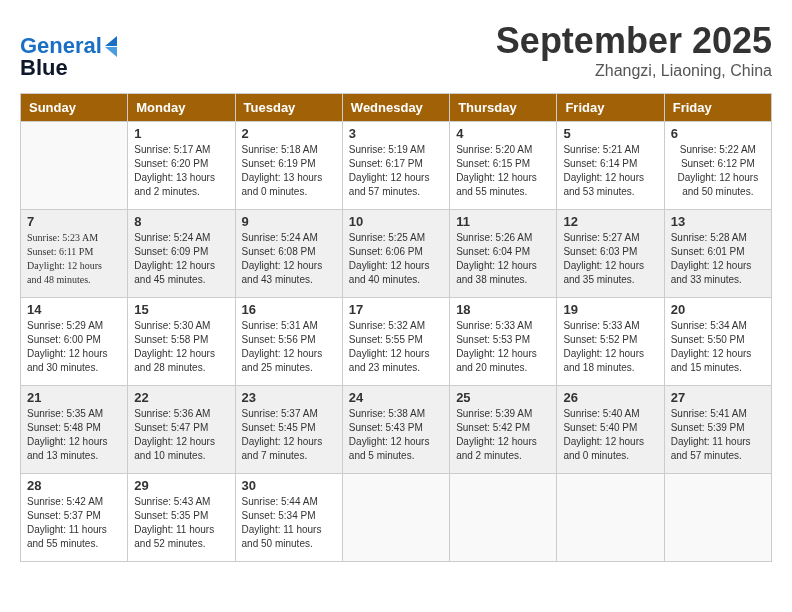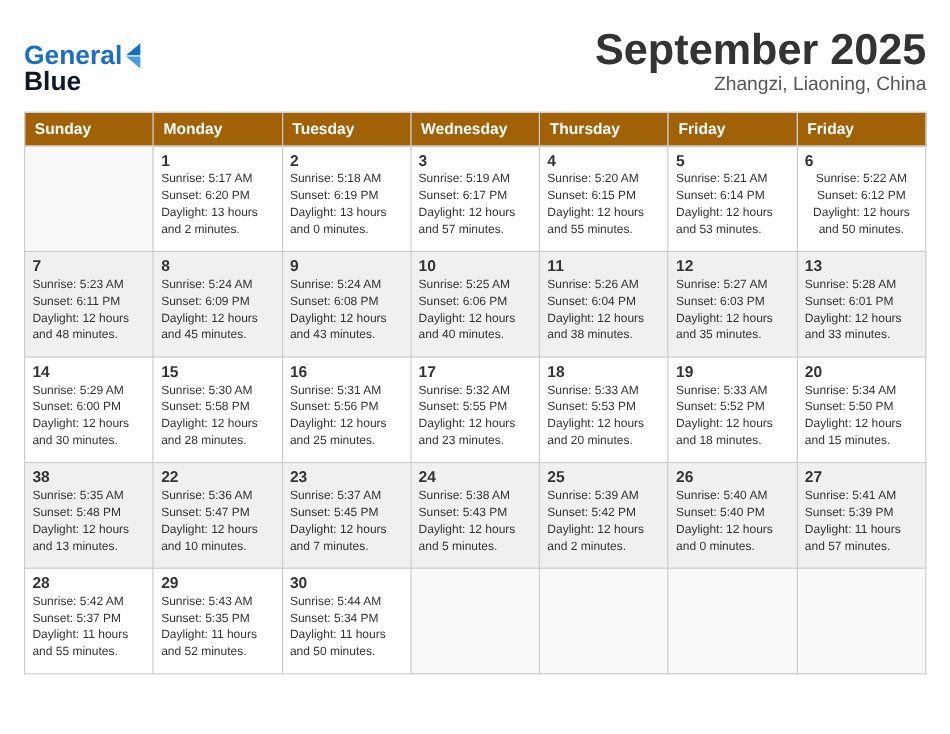--- a/index.html
+++ b/index.html
@@ -162,21 +162,21 @@
           <div class="day-number">6</div>
           <div class="day-info" style="white-space: pre-line; text-align: center;">Sunrise: 5:22 AM
 Sunset: 6:12 PM
 Daylight: 12 hours
 and 50 minutes.</div>
         </td>
       </tr>
       <tr class="row-shade">
         <td>
           <div class="day-number">7</div>
-          <div class="day-info" style="white-space: pre-line;">Sunrise: 5:23 AM
+          <div class="day-info" style="white-space: pre-line; font-family: Liberation Serif, serif;">Sunrise: 5:23 AM
 Sunset: 6:11 PM
 Daylight: 12 hours
 and 48 minutes.</div>
         </td>
         <td>
           <div class="day-number">8</div>
           <div class="day-info" style="white-space: pre-line;">Sunrise: 5:24 AM
 Sunset: 6:09 PM
 Daylight: 12 hours
 and 45 minutes.</div>
@@ -263,21 +263,21 @@
         <td>
           <div class="day-number">20</div>
           <div class="day-info" style="white-space: pre-line;">Sunrise: 5:34 AM
 Sunset: 5:50 PM
 Daylight: 12 hours
 and 15 minutes.</div>
         </td>
       </tr>
       <tr class="row-shade">
         <td>
-          <div class="day-number">38</div>
+          <div class="day-number">21</div>
           <div class="day-info" style="white-space: pre-line;">Sunrise: 5:35 AM
 Sunset: 5:48 PM
 Daylight: 12 hours
 and 13 minutes.</div>
         </td>
         <td>
           <div class="day-number">22</div>
           <div class="day-info" style="white-space: pre-line;">Sunrise: 5:36 AM
 Sunset: 5:47 PM
 Daylight: 12 hours

